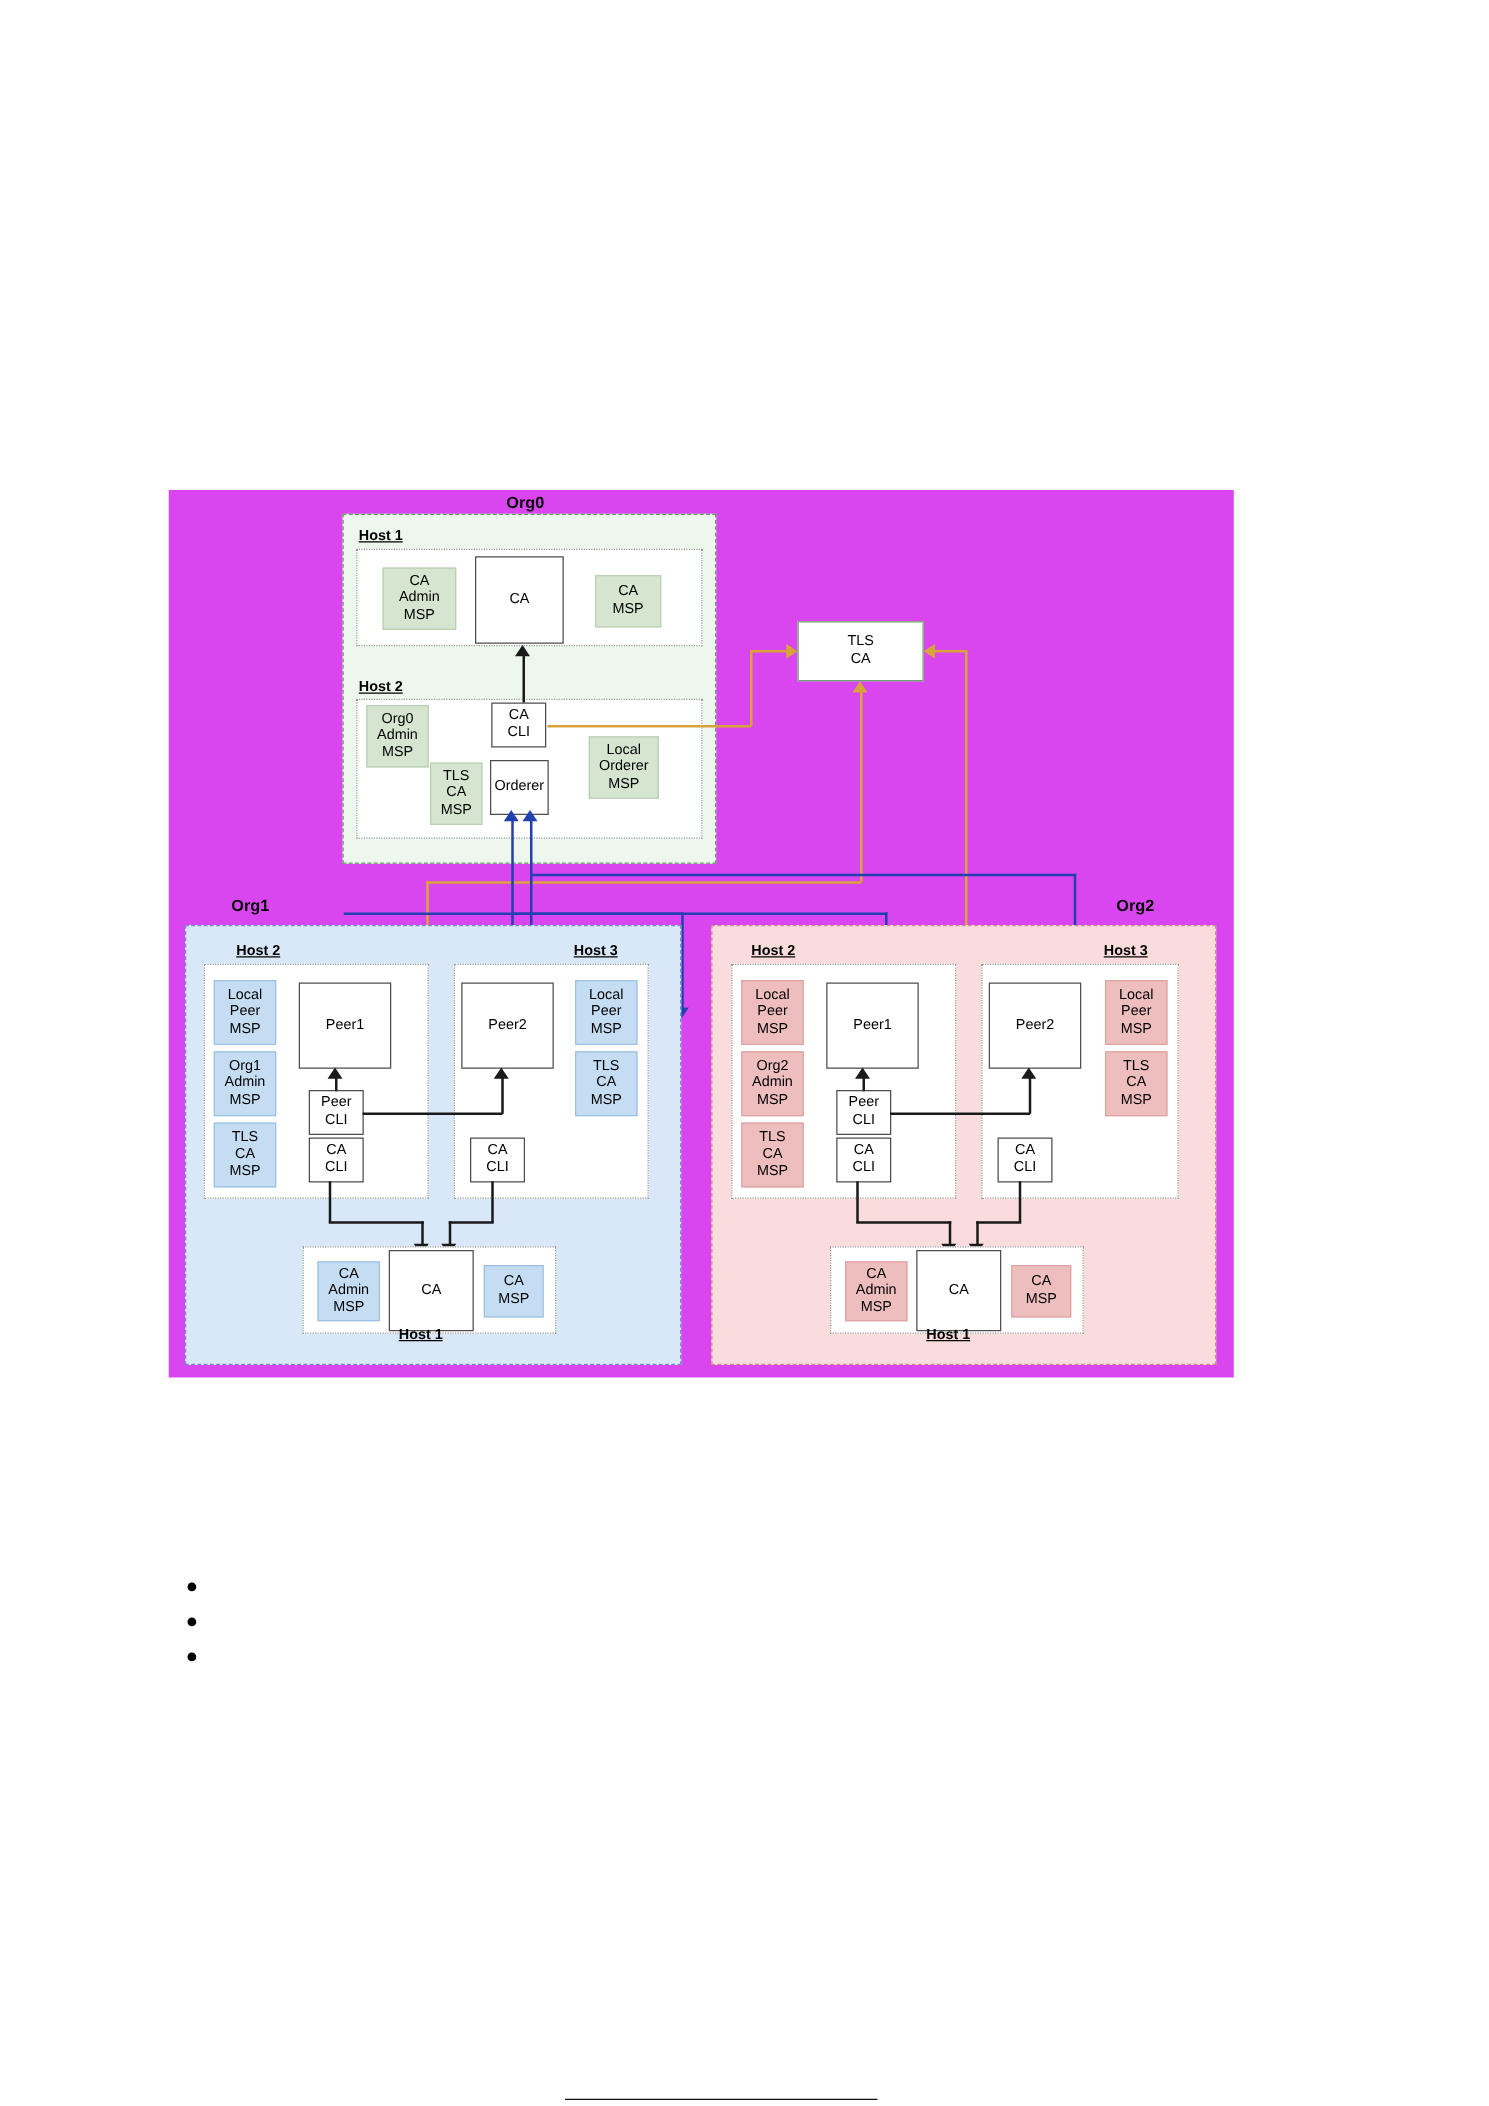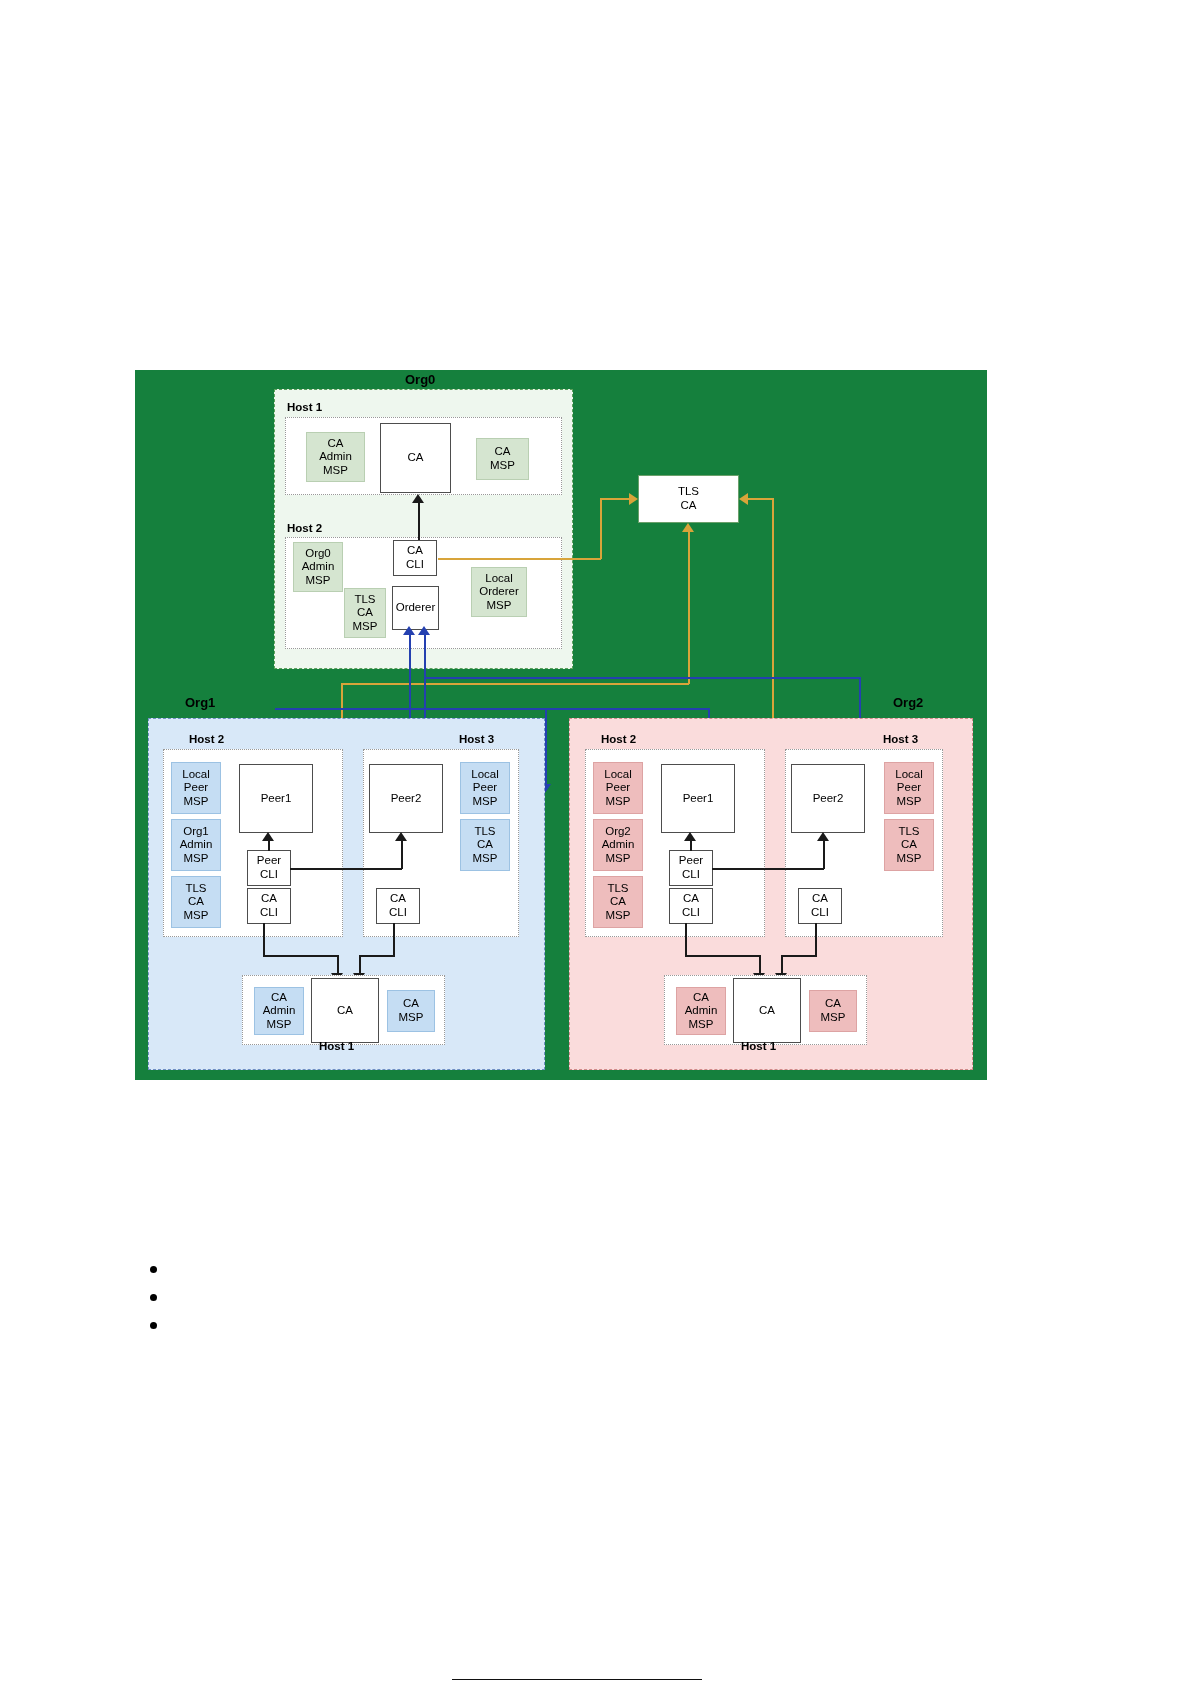--- a/index.html
+++ b/index.html
@@ -18,24 +18,24 @@
     position: absolute;
     left: 0; top: 0;
     width: 1191px;
     height: 1685px;
     background: #ffffff;
   }
   
   #diagram {
     position: absolute;
     left: 135px;
-    top: 370px;
+    top: 392px;
     width: 852px;
     height: 710px;
-    background: #15803d;
+    background: #d946ef;
   }
 
   
   .org-box {
     position: absolute;
     box-sizing: border-box;
     border-style: dashed;
     border-width: 1px;
   }
   .org0-box { border-color: #5aa05a; background: #eef7ee; }
@@ -56,20 +56,21 @@
     box-sizing: border-box;
     border: 1px dotted #999;
     background: #ffffff;
   }
   .host-label {
     position: absolute;
     font-size: 11.5px;
     font-weight: bold;
     color: #000;
     white-space: nowrap;
+    text-decoration: underline;
   }
 
   
   .node {
     position: absolute;
     box-sizing: border-box;
     background: #ffffff;
     border: 1px solid #4d4d4d;
     display: flex;
     align-items: center;

